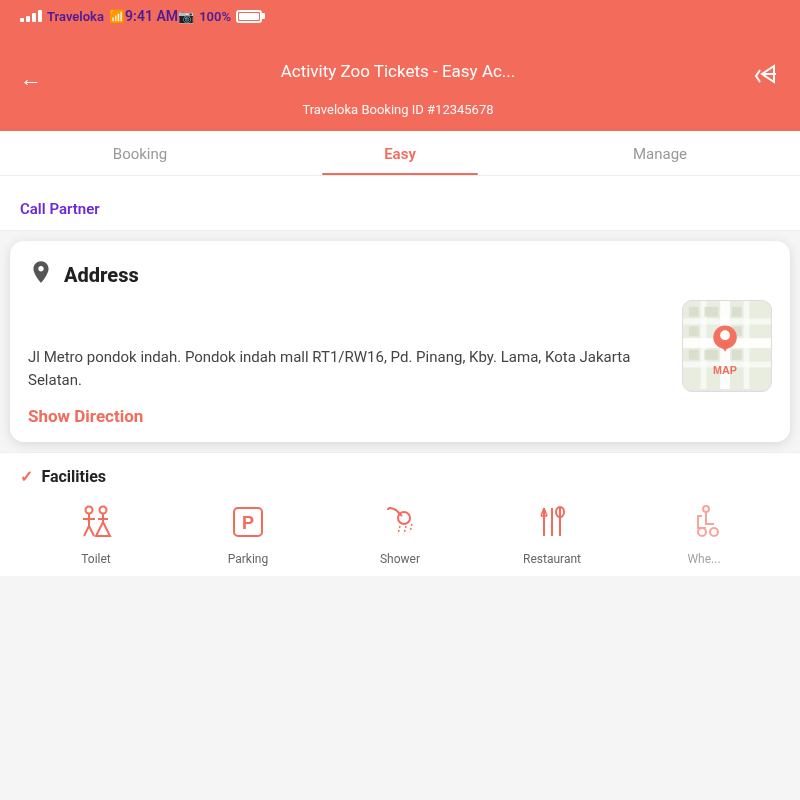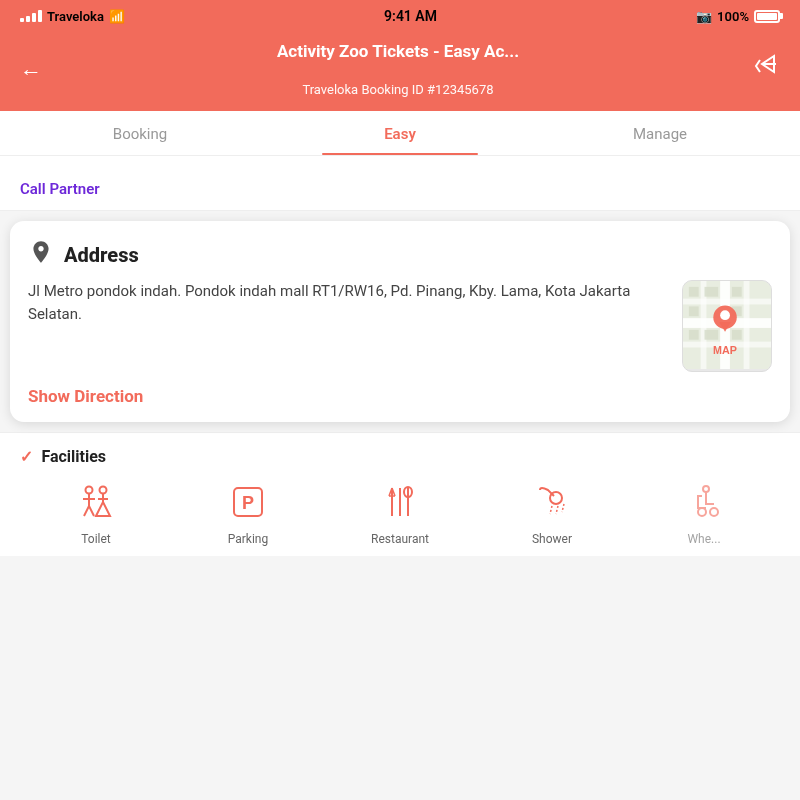--- a/index.html
+++ b/index.html
@@ -8,28 +8,26 @@
       width: 800px;
       height: 800px;
       overflow: hidden;
       font-family: -apple-system, BlinkMacSystemFont, 'Segoe UI', Roboto, sans-serif;
       background: #f5f5f5;
     }
 
     
     .status-bar {
       background: #f26b5b;
-      color: #000000;
+      color: #4c1d95;
       padding: 8px 20px 6px;
       display: flex;
-      justify-content: space-between;
       align-items: center;
       font-size: 13px;
       font-weight: 600;
-      gap: 44px;
     }
     .status-left { display: flex; align-items: center; gap: 5px; }
     .status-center { font-size: 14px; font-weight: 600; }
     .status-right { display: flex; align-items: center; gap: 5px; font-size: 13px; }
     .signal-bars { display: flex; align-items: flex-end; gap: 2px; }
     .bar { background: white; border-radius: 1px; width: 4px; }
     .bar1 { height: 4px; }
     .bar2 { height: 6px; }
     .bar3 { height: 9px; }
     .bar4 { height: 12px; }
@@ -72,22 +70,23 @@
       cursor: pointer;
       flex-shrink: 0;
     }
     .header-title-wrap {
       flex: 1;
       color: white;
       text-align: center;
     }
     .header-title {
       font-size: 17px;
-      font-weight: 700;
+      font-weight: 400;
       line-height: 1.3;
+      margin-top: 20px;
     }
     .header-subtitle {
       font-size: 13px;
       font-weight: 400;
       opacity: 0.95;
       margin-top: 20px;
     }
     .share-btn {
       color: white;
       font-size: 20px;
@@ -173,21 +172,21 @@
       font-size: 22px;
       color: #555;
     }
     .address-title {
       font-size: 20px;
       font-weight: 800;
       color: #222;
     }
     .address-content {
       display: flex;
-      align-items: flex-start;
+      align-items: flex-end;
       gap: 24px;
     }
     .address-text {
       flex: 1;
       font-size: 15px;
       color: #444;
       line-height: 1.55;
     }
     .map-thumbnail {
       width: 90px;
@@ -392,47 +391,47 @@
             <text x="20" y="27" text-anchor="middle" fill="#f26b5b" font-size="18" font-weight="800" font-family="sans-serif">P</text>
           </svg>
         </div>
         <span class="facility-label">Parking</span>
       </div>
 
       <div class="facility-item">
         <div class="facility-icon">
           <svg viewBox="0 0 40 40" fill="none" xmlns="http://www.w3.org/2000/svg">
 
-            <line x1="12" y1="6" x2="12" y2="34" stroke="#f26b5b" stroke-width="2"></line>
-            <line x1="12" y1="6" x2="9" y2="14" stroke="#f26b5b" stroke-width="1.5"></line>
-            <line x1="12" y1="6" x2="15" y2="14" stroke="#f26b5b" stroke-width="1.5"></line>
-            <line x1="9" y1="14" x2="15" y2="14" stroke="#f26b5b" stroke-width="1.5"></line>
-
-            <line x1="20" y1="6" x2="20" y2="34" stroke="#f26b5b" stroke-width="2"></line>
-
-            <line x1="28" y1="6" x2="28" y2="34" stroke="#f26b5b" stroke-width="2"></line>
-            <ellipse cx="28" cy="10" rx="4" ry="5" stroke="#f26b5b" stroke-width="2"></ellipse>
-          </svg>
-        </div>
-        <span class="facility-label">Restaurant</span>
-      </div>
-
-      <div class="facility-item">
-        <div class="facility-icon">
-          <svg viewBox="0 0 40 40" fill="none" xmlns="http://www.w3.org/2000/svg">
-
             <path d="M8 8 Q8 4 16 8 L22 14" stroke="#f26b5b" stroke-width="2" fill="none"></path>
             <ellipse cx="24" cy="16" rx="6" ry="6" stroke="#f26b5b" stroke-width="2"></ellipse>
 
             <line x1="20" y1="24" x2="18" y2="32" stroke="#f26b5b" stroke-width="1.5" stroke-dasharray="2,2"></line>
             <line x1="26" y1="24" x2="24" y2="32" stroke="#f26b5b" stroke-width="1.5" stroke-dasharray="2,2"></line>
             <line x1="32" y1="22" x2="30" y2="30" stroke="#f26b5b" stroke-width="1.5" stroke-dasharray="2,2"></line>
           </svg>
         </div>
         <span class="facility-label">Shower</span>
+      </div>
+
+      <div class="facility-item">
+        <div class="facility-icon">
+          <svg viewBox="0 0 40 40" fill="none" xmlns="http://www.w3.org/2000/svg">
+
+            <line x1="12" y1="6" x2="12" y2="34" stroke="#f26b5b" stroke-width="2"></line>
+            <line x1="12" y1="6" x2="9" y2="14" stroke="#f26b5b" stroke-width="1.5"></line>
+            <line x1="12" y1="6" x2="15" y2="14" stroke="#f26b5b" stroke-width="1.5"></line>
+            <line x1="9" y1="14" x2="15" y2="14" stroke="#f26b5b" stroke-width="1.5"></line>
+
+            <line x1="20" y1="6" x2="20" y2="34" stroke="#f26b5b" stroke-width="2"></line>
+
+            <line x1="28" y1="6" x2="28" y2="34" stroke="#f26b5b" stroke-width="2"></line>
+            <ellipse cx="28" cy="10" rx="4" ry="5" stroke="#f26b5b" stroke-width="2"></ellipse>
+          </svg>
+        </div>
+        <span class="facility-label">Restaurant</span>
       </div>
 
       <div class="facility-item partial">
         <div class="facility-icon">
           <svg viewBox="0 0 40 40" fill="none" xmlns="http://www.w3.org/2000/svg">
             <circle cx="22" cy="7" r="3" stroke="#f26b5b" stroke-width="2"></circle>
             <path d="M22 10 L22 22 L30 22" stroke="#f26b5b" stroke-width="2" fill="none"></path>
             <path d="M18 14 L14 14 L14 26 L22 26" stroke="#f26b5b" stroke-width="2" fill="none"></path>
             <circle cx="18" cy="30" r="4" stroke="#f26b5b" stroke-width="2"></circle>
             <circle cx="30" cy="30" r="4" stroke="#f26b5b" stroke-width="2"></circle>

